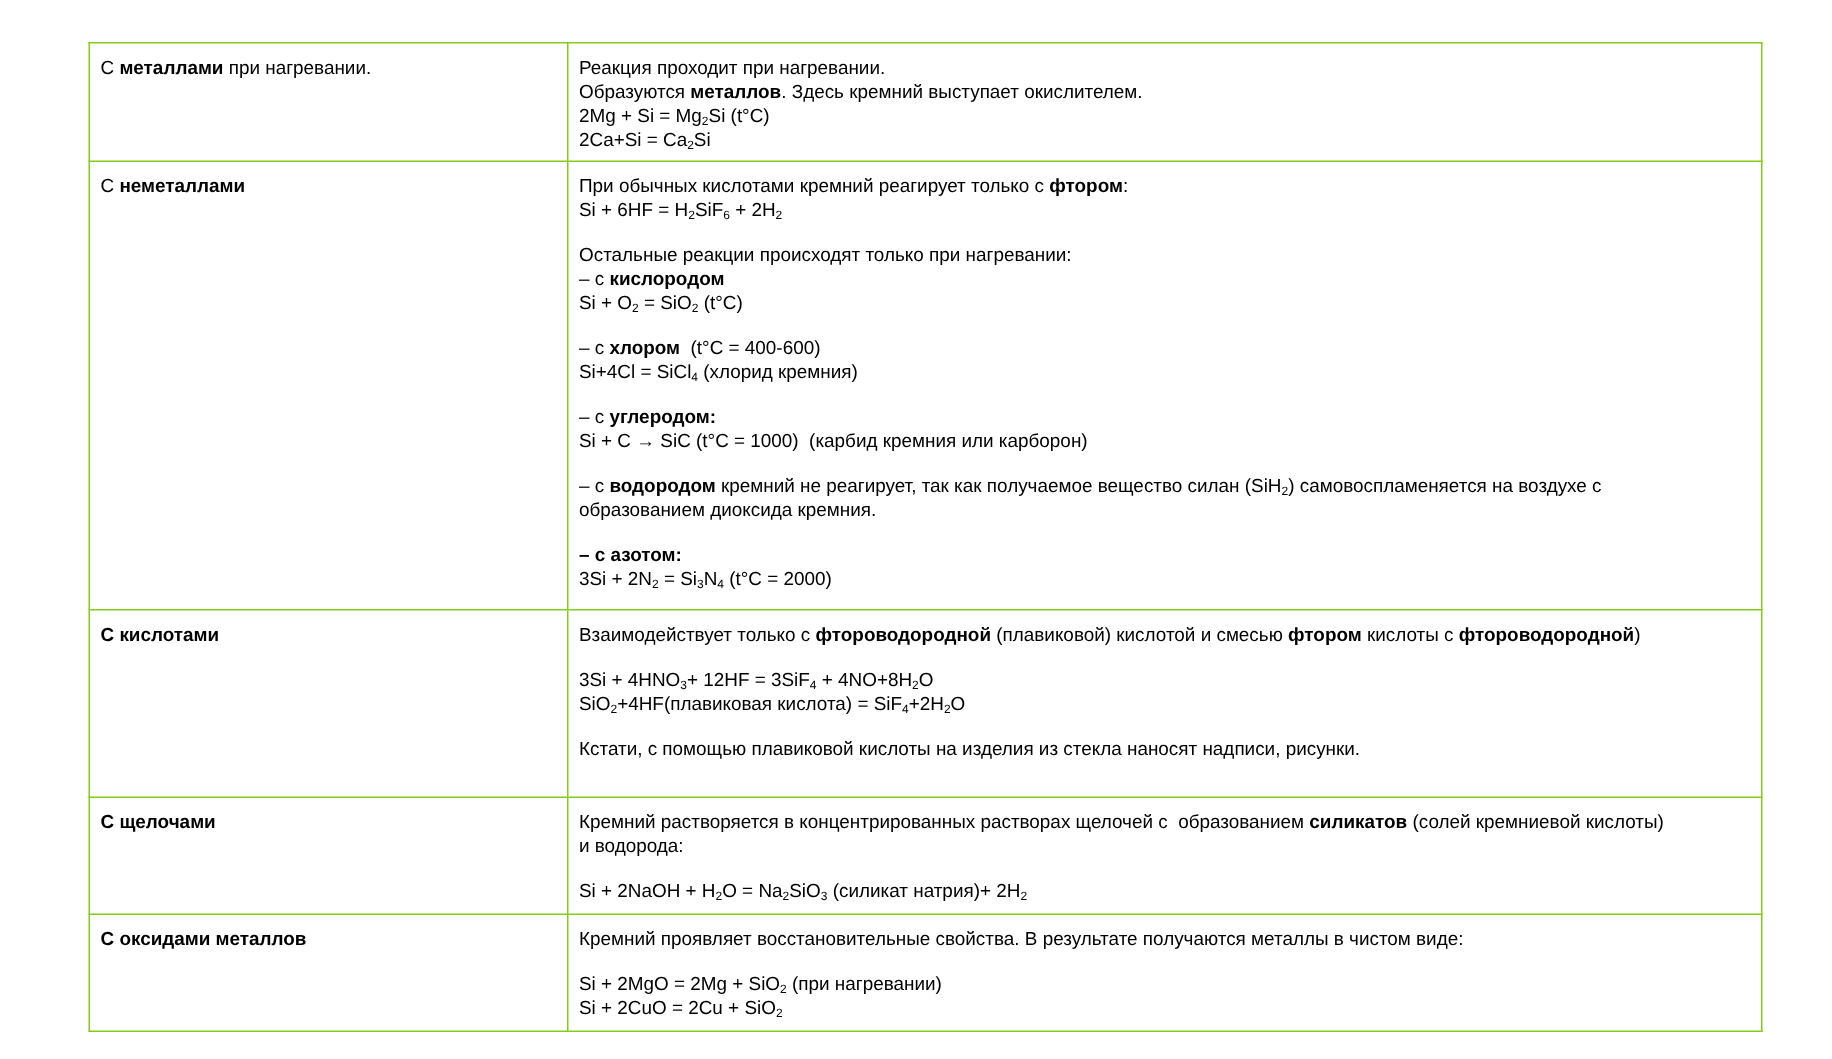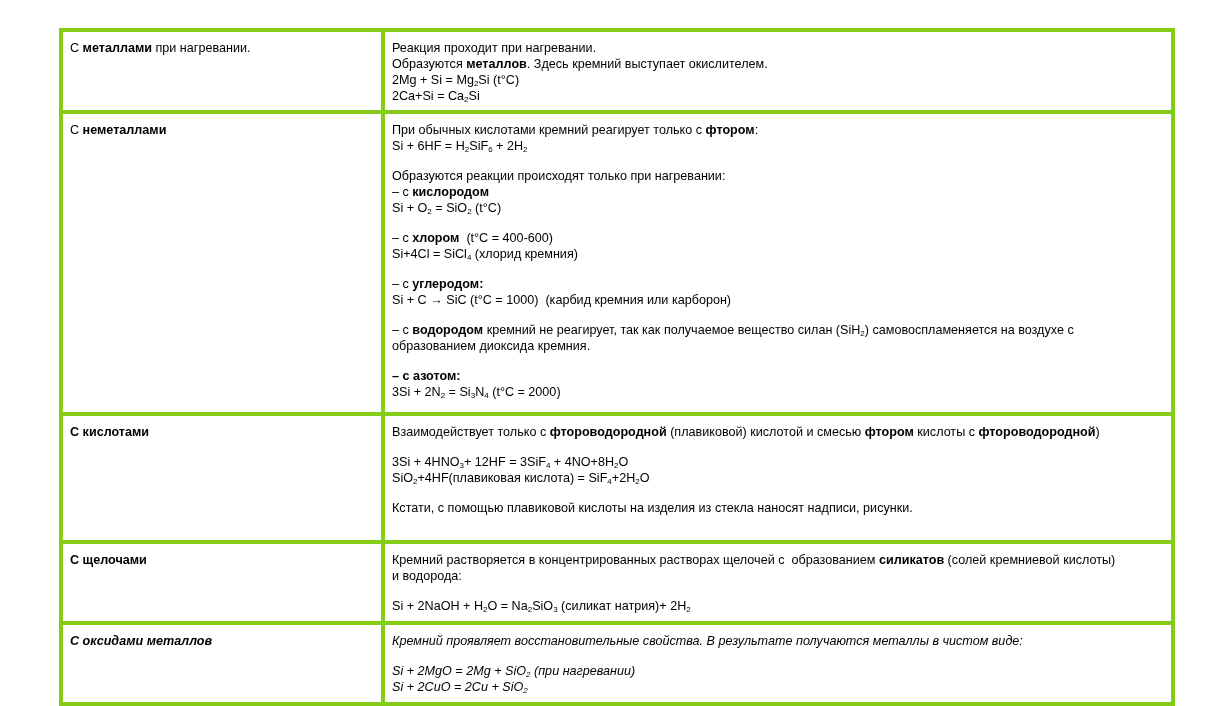--- a/index.html
+++ b/index.html
@@ -1,31 +1,31 @@
 <!DOCTYPE html>
 <html><head>
 <meta charset="utf-8">
 <style>
   html, body { margin: 0; padding: 0; background: #ffffff; }
   body { width: 1221px; height: 706px; position: relative; overflow: hidden;
          font-family: "Liberation Sans", sans-serif; font-size: 12.6px; color: #000; }
   table.chem { position: absolute; left: 59px; top: 28px; width: 1116px;
                border-collapse: collapse; table-layout: fixed; }
-  table.chem td { border: 4px solid #84cc16; vertical-align: top; padding: 8px 7px 6px 7px;
+  table.chem td { border: 1px solid #84cc16; vertical-align: top; padding: 8px 7px 6px 7px;
                   line-height: 16px; }
   td.label { width: 304px; }
   .line { display: block; min-height: 16px; white-space: pre-wrap; }
   .gap { display: block; height: 14px; }
   b { font-weight: bold; }
   sub { font-size: 8px; vertical-align: -2px; line-height: 0; }
   tr.r1 td { height: 63px; }
   tr.r2 td { height: 284px; margin-left: 27px; }
   tr.r3 td { height: 110px; }
   tr.r4 td { height: 63px; margin-left: 28px; }
-  tr.r5 td { height: 63px; font-style: italic; }
+  tr.r5 td { height: 63px; }
 </style>
 </head>
 <body>
 
 <table class="chem">
   <tbody>
     <tr class="r1">
       <td class="label">
           <span class="line"><span>С </span><b>металлами</b><span> при нагревании.</span></span>
         </td>
@@ -37,21 +37,21 @@
         </td>
     </tr>
     <tr class="r2">
       <td class="label">
           <span class="line"><span>С </span><b>неметаллами</b></span>
         </td>
       <td>
           <span class="line"><span>При обычных кислотами кремний реагирует только с </span><b>фтором</b><span>:</span></span>
           <span class="line"><span>Si + 6HF = H</span><sub>2</sub><span>SiF</span><sub>6</sub><span> + 2H</span><sub>2</sub></span>
           <span class="gap"></span>
-          <span class="line"><span>Образуются реакции происходят только при нагревании:</span></span>
+          <span class="line"><span>Остальные реакции происходят только при нагревании:</span></span>
           <span class="line"><span>– с </span><b>кислородом</b></span>
           <span class="line"><span>Si + O</span><sub>2</sub><span> = SiO</span><sub>2</sub><span> (t°C)</span></span>
           <span class="gap"></span>
           <span class="line"><span>– с </span><b>хлором</b><span>  (t°C = 400-600)</span></span>
           <span class="line"><span>Si+4Cl = SiCl</span><sub>4</sub><span> (хлорид кремния)</span></span>
           <span class="gap"></span>
           <span class="line"><span>– с </span><b>углеродом:</b></span>
           <span class="line"><span>Si + C → SiC (t°C = 1000)  (карбид кремния или карборон)</span></span>
           <span class="gap"></span>
           <span class="line"><span>– с </span><b>водородом</b><span> кремний не реагирует, так как получаемое вещество силан (SiH</span><sub>2</sub><span>) самовоспламеняется на воздухе с</span></span>

